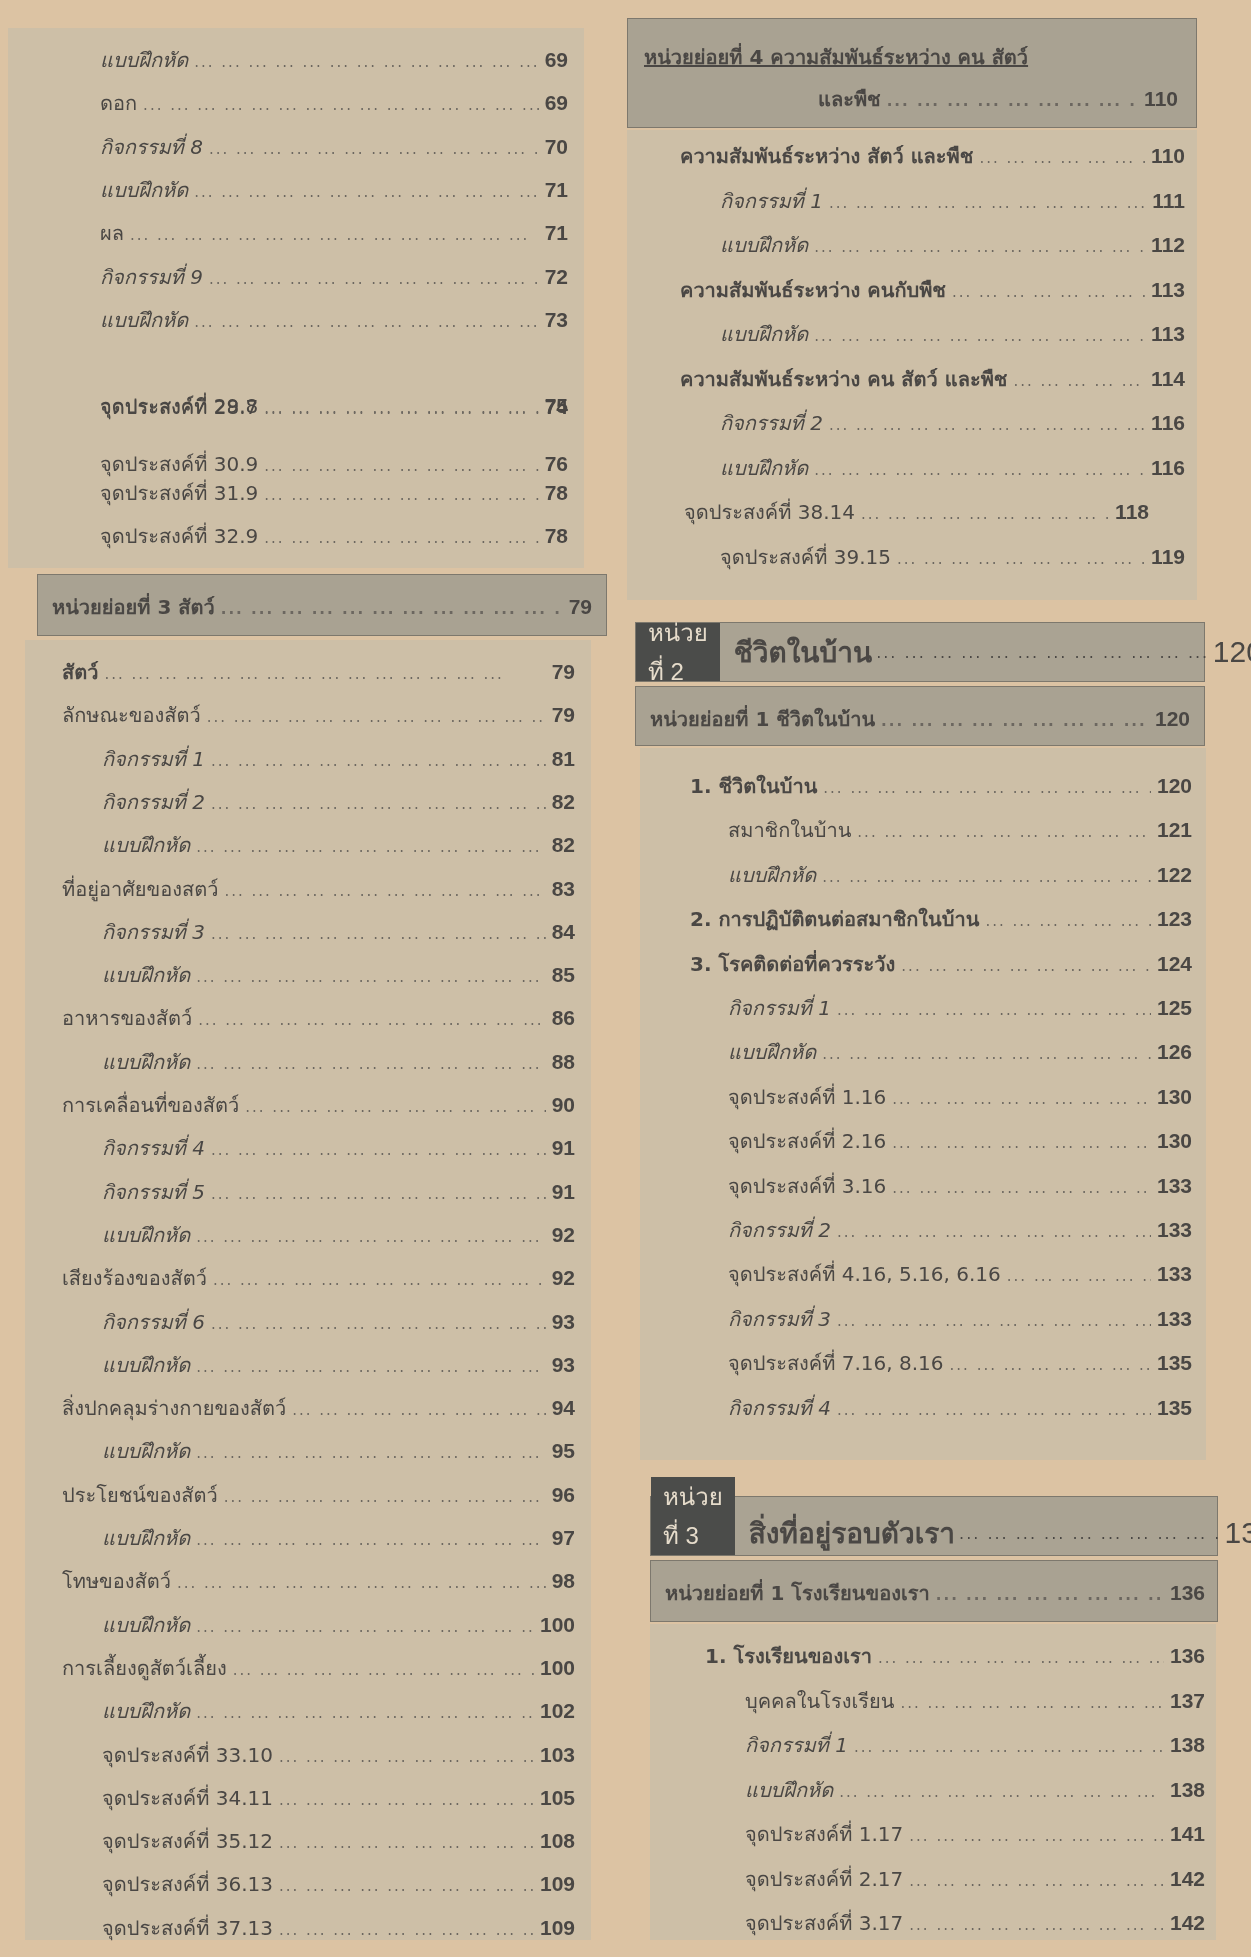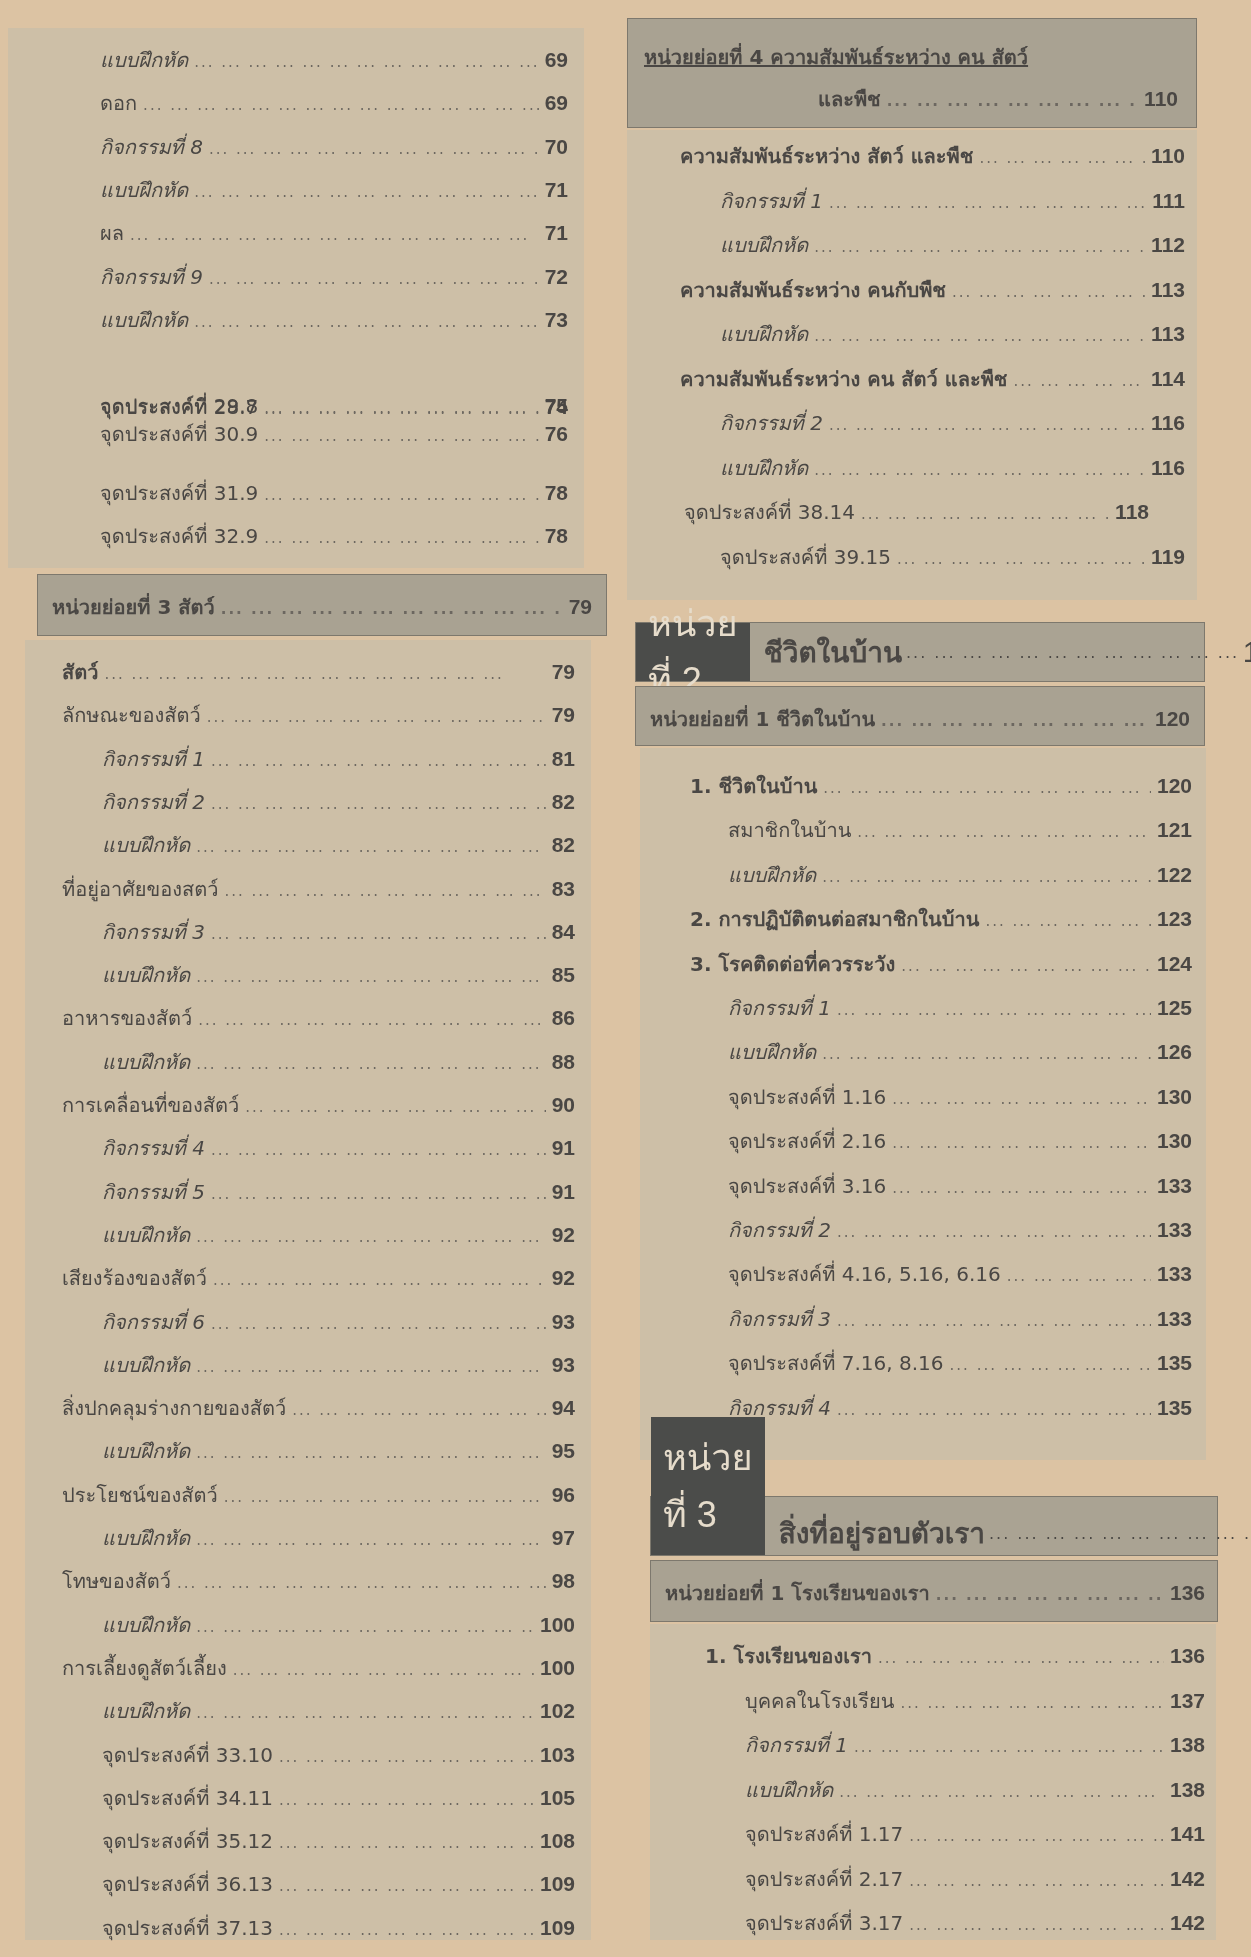--- a/index.html
+++ b/index.html
@@ -23,21 +23,21 @@
   .it { font-style: italic; }
   .b { font-weight: bold; }
   .subhead {
     position: absolute; background: #a9a292; border: 1px solid #7d786d;
     font-weight: bold; font-size: 22px;
   }
   .unithead {
     position: absolute; background: #aaa393; border: 1px solid #7d786d; display: flex;
   }
   .unithead .tag {
-    background: #4b4c4a; color: #e6dccb; font-size: 36px; padding: 12px 12px;
+    background: #4b4c4a; color: #e6dccb; font-size: 24px; padding: 0 12px;
     display: flex; align-items: center; font-family: "Liberation Sans", sans-serif;
   }
   .unithead .title { flex: 1; display: flex; align-items: center; padding: 0 8px 0 14px; font-size: 28px; }
   .unithead .title .lbl { font-weight: bold; }
   .unithead .title .dots { flex: 1; overflow: hidden; margin: 0 4px; font-size: 16px; letter-spacing: 2px; white-space: nowrap; }
   .unithead .title .pg { font-size: 30px; font-family: "Liberation Sans", sans-serif; }
 </style>
 </head>
 <body>
 
@@ -136,21 +136,21 @@
     <div class="row" style="left: 100px; top: 347.1px; width: 468px; margin-top: 44px;">
       <span class="lbl">จุดประสงค์ที่ 28.7</span>
       <span class="dots">... ... ... ... ... ... ... ... ... ... ... ... ... ... ...</span>
       <span class="pg">74</span>
     </div>
     <div class="row" style="left: 100px; top: 390.4px; width: 468px;">
       <span class="lbl">จุดประสงค์ที่ 29.8</span>
       <span class="dots">... ... ... ... ... ... ... ... ... ... ... ... ... ... ...</span>
       <span class="pg">75</span>
     </div>
-    <div class="row" style="left: 100px; top: 418px; width: 468px;">
+    <div class="row" style="left: 100px; top: 448px; width: 468px;">
       <span class="lbl">จุดประสงค์ที่ 30.9</span>
       <span class="dots">... ... ... ... ... ... ... ... ... ... ... ... ... ... ...</span>
       <span class="pg">76</span>
     </div>
     <div class="row" style="left: 100px; top: 477px; width: 468px;">
       <span class="lbl">จุดประสงค์ที่ 31.9</span>
       <span class="dots">... ... ... ... ... ... ... ... ... ... ... ... ... ... ...</span>
       <span class="pg">78</span>
     </div>
     <div class="row" style="left: 100px; top: 520.3px; width: 468px;">

